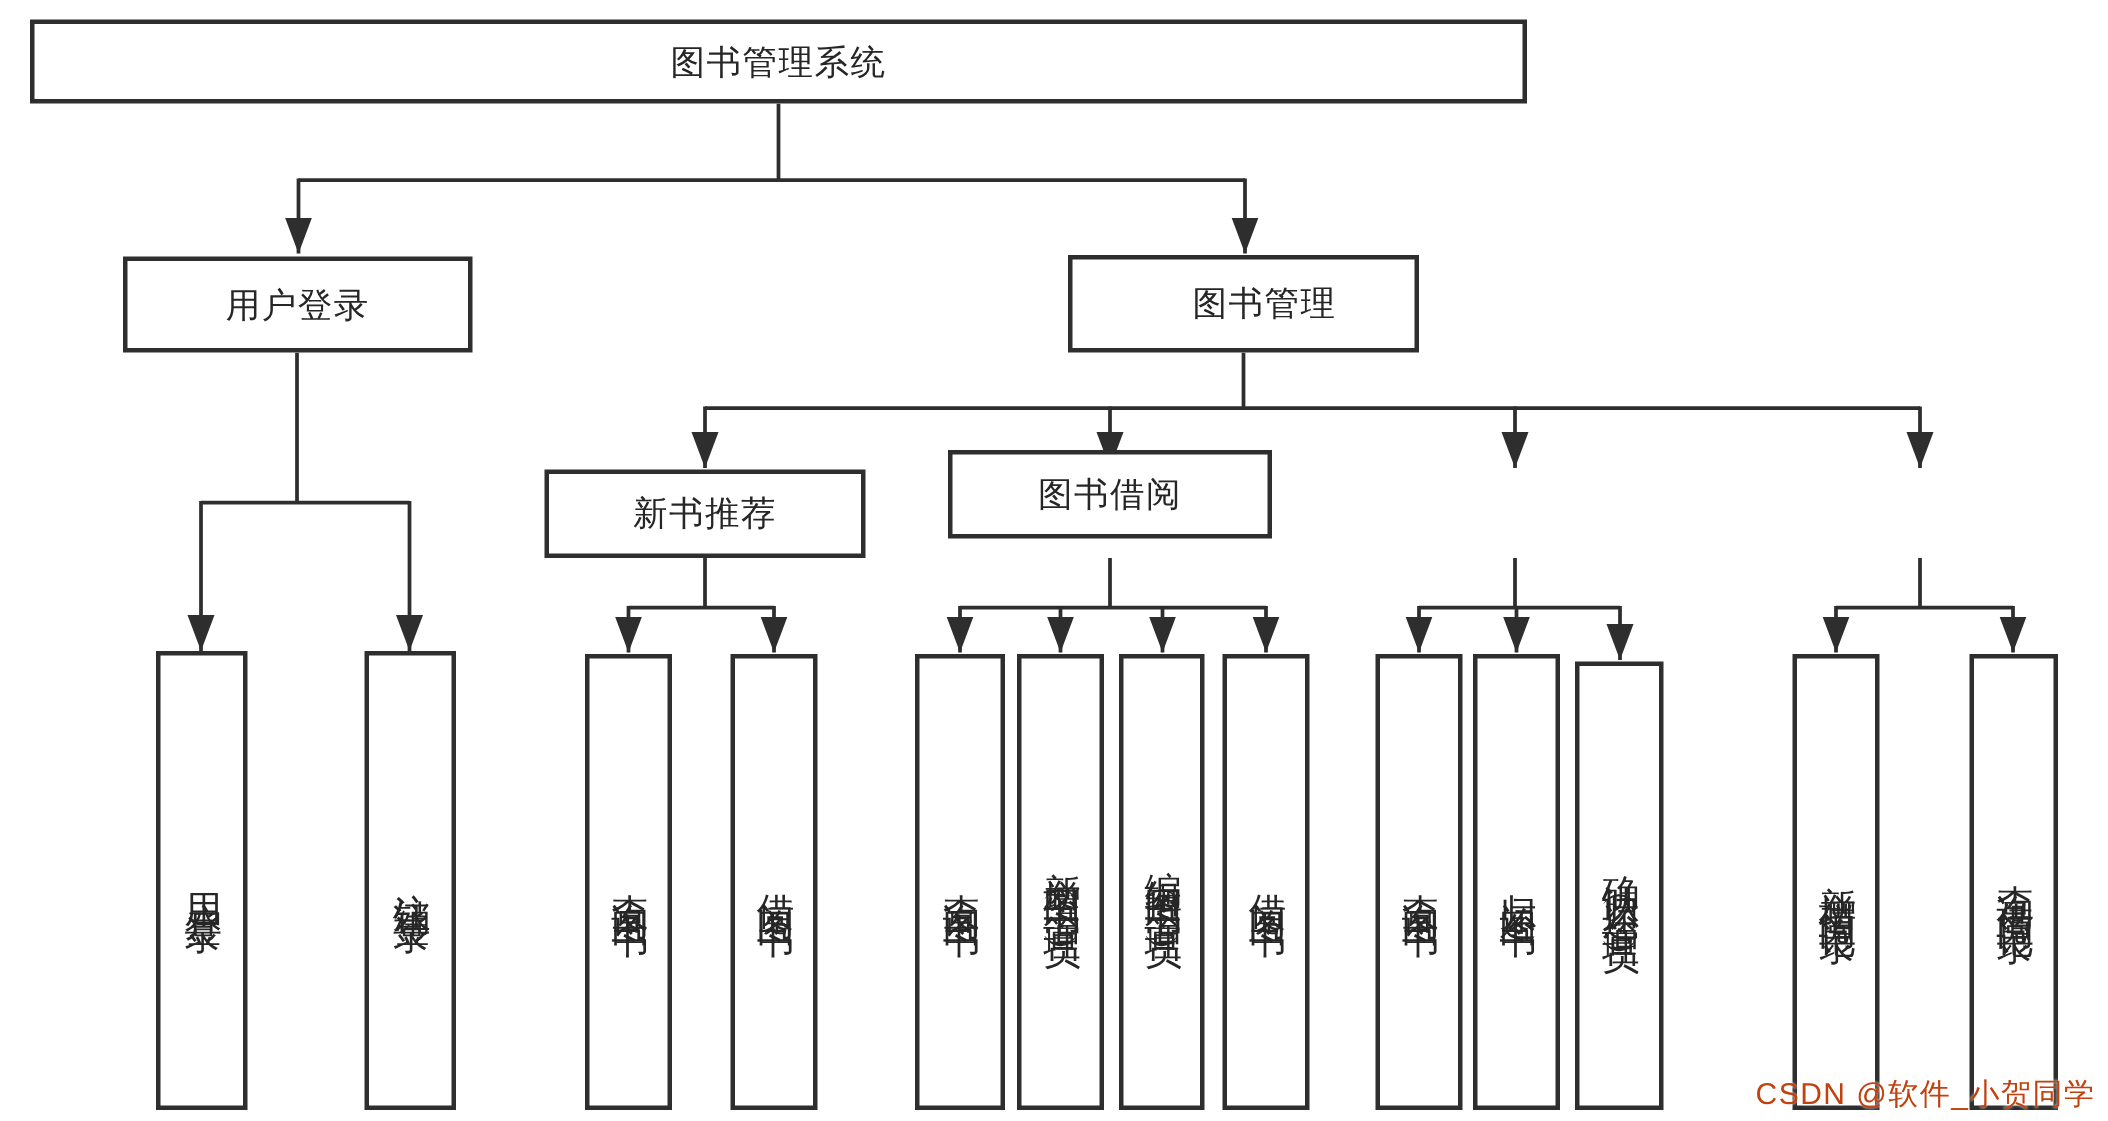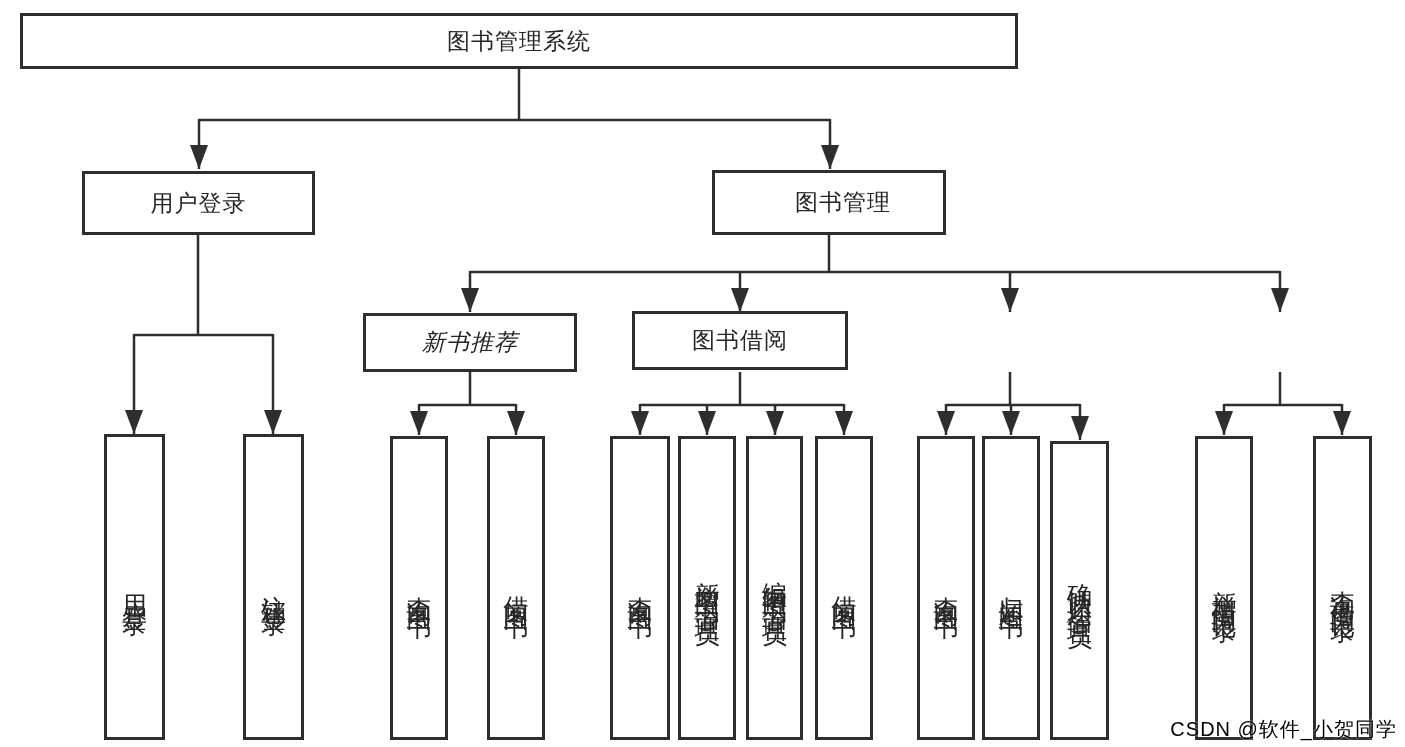--- a/index.html
+++ b/index.html
@@ -29,21 +29,21 @@
     writing-mode:vertical-rl;
     text-orientation:mixed;
     font-size:25px;
     letter-spacing:6px;
     line-height:1;
   }
   .watermark{
     position:absolute;
     right:8px;bottom:4px;
     font-size:20px;
-    color:#000000;
+    color:#c2410c;
     letter-spacing:1px;
     text-shadow:0 0 2px #ffffff;
     white-space:nowrap;
   }
 </style>
 </head>
 <body>
 
 <div class="stage">
 
@@ -101,24 +101,24 @@
     <span class="hlabel">图书管理系统</span>
   </div>
 
   <div class="box" style="left:82px;top:171px;width:233px;height:64px;">
     <span class="hlabel">用户登录</span>
   </div>
   <div class="box" style="left:712px;top:170px;width:234px;height:65px;padding-left:28px;">
     <span class="hlabel">图书管理</span>
   </div>
 
-  <div class="box" style="left:363px;top:313px;width:214px;height:59px;font-style:italic;">
+  <div class="box" style="left:363px;top:313px;width:214px;height:59px;">
     <span class="hlabel">新书推荐</span>
   </div>
-  <div class="box" style="left:632px;top:311px;width:216px;height:59px;">
+  <div class="box" style="left:632px;top:300px;width:216px;height:59px;">
     <span class="hlabel">图书借阅</span>
   </div>
 
   <div class="box vbox" style="left:104px;top:434px;width:61px;height:306px;">
     <span class="vlabel">用户登录</span>
   </div>
   <div class="box vbox" style="left:243px;top:434px;width:61px;height:306px;">
     <span class="vlabel">注销登录</span>
   </div>
 

